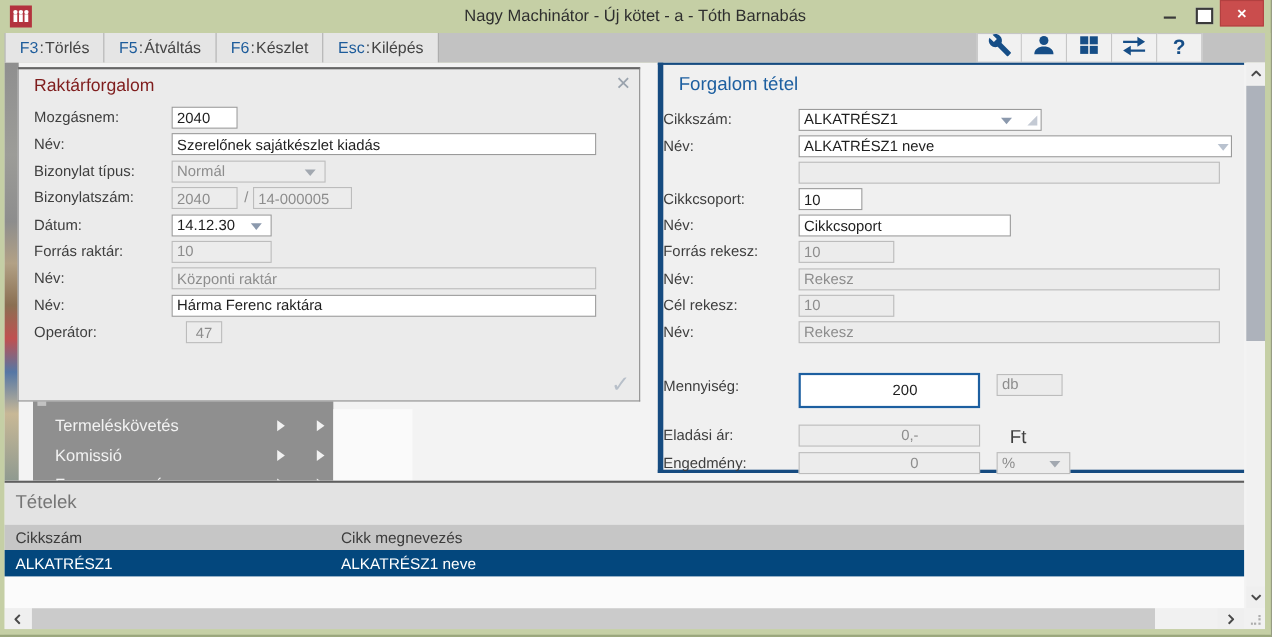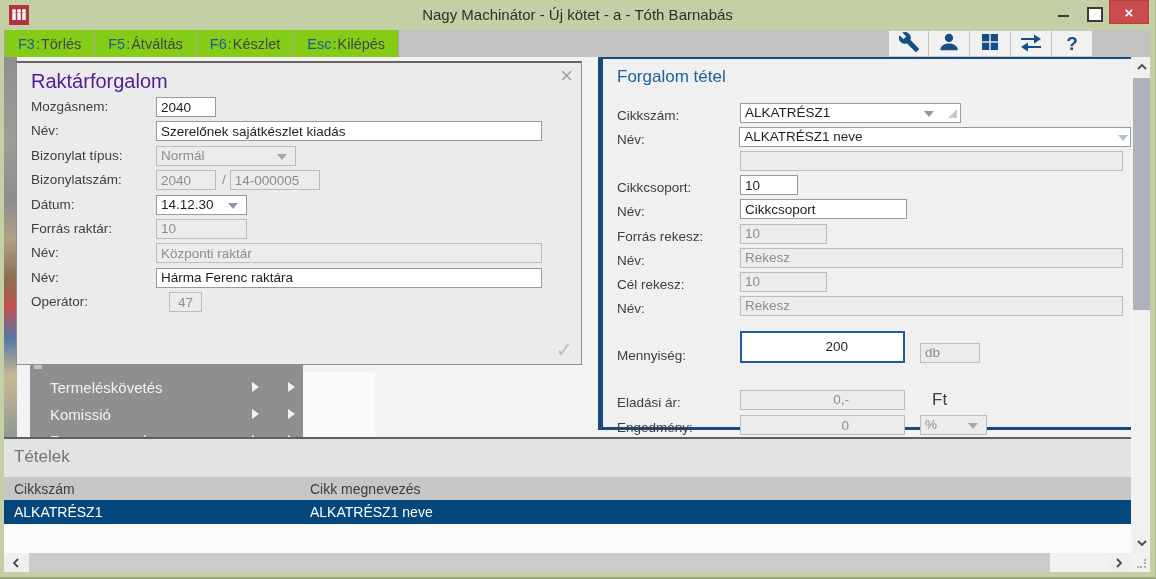--- a/index.html
+++ b/index.html
@@ -26,21 +26,21 @@
   .btn-close {
     width:40px; height:24px; background:#ca4d4d; border:1px solid #b24040;
     color:#fff; font-size:15px; font-weight:bold; display:flex; align-items:center; justify-content:center;
   }
   
   .toolbar {
     position:absolute; left:4px; top:30px; width:1146px; height:27px;
     background:#c2c2c2; display:flex; align-items:stretch;
   }
   .tb-btn {
-    background:#84cc16; border-right:1px solid #a8a8a8; padding:0 13px;
+    background:#e5e5e5; border-right:1px solid #a8a8a8; padding:0 13px;
     display:flex; align-items:center; font-size:14.5px; cursor:default;
   }
   .tb-btn:first-child { border-left:1px solid #a8a8a8; }
   .tb-key { color:#1d5c9b; }
   .tb-sep { color:#444; margin:0 1px 0 1px; }
   .tb-lab { color:#444; }
   .tb-icons { position:absolute; right:57px; top:0; height:27px; display:flex; }
   .icon-btn {
     width:41px; height:27px; background:#f1f1f1; border:1px solid #c6c6c6; border-left:none;
     display:flex; align-items:center; justify-content:center;
@@ -65,21 +65,21 @@
   }
   .menu-arrow { position:absolute; width:0; height:0; border:5px solid transparent; border-left:7px solid #f2f2f2; top:7px; }
   .menu-arrow.a1 { left:222px; }
   .menu-arrow.a2 { left:258px; }
   .bg-white-patch { position:absolute; left:303px; top:372px; width:72px; height:65px; background:#fafafa; }
   
   .dialog {
     position:absolute; left:16px; top:61px; width:566px; height:304px;
     background:#ebebeb; border:1px solid #8f8f8f; border-top:2px solid #666;
   }
-  .dlg-title { position:absolute; left:14px; top:7px; font-size:20px; color:#4c1d95; }
+  .dlg-title { position:absolute; left:14px; top:7px; font-size:16px; color:#7f1d1d; }
   .dlg-close { position:absolute; right:8px; top:2px; font-size:22px; color:#9aa3ad; cursor:default; line-height:22px; }
   .dlg-body { position:absolute; left:0; top:34px; width:100%; }
   .frow { height:24.4px; display:flex; align-items:flex-start; padding-left:14px; }
   .flabel { width:125px; font-size:13.5px; color:#3e3e3e; padding-top:2px; }
   .inp {
     height:20px; border:1px solid #9a9a9a; background:#fff; font-size:13.5px;
     color:#1e1e1e; padding:0 4px; font-family:"Liberation Sans", sans-serif;
   }
   .inp.dis { background:#ececec; border-color:#bcbcbc; color:#8d8d8d; }
   .combo { position:relative; height:20px; border:1px solid #9a9a9a; background:#fff; font-size:13.5px; color:#1e1e1e; padding:1px 4px 0 4px; }
@@ -89,21 +89,21 @@
   .combo .grip { position:absolute; right:3px; top:5px; width:0; height:0; border-left:9px solid transparent; border-bottom:9px solid #c4cad4; }
   .sep-slash { font-size:13.5px; color:#8d8d8d; padding:2px 4px 0 6px; }
   .dlg-check { position:absolute; right:8px; bottom:2px; font-size:21px; color:#b7bfc9; }
   
   .rpanel {
     position:absolute; left:598px; top:57px; width:533px; height:373px;
     background:#f0f0f0; border-left:5px solid #164b80; border-top:2px solid #164b80; border-bottom:3px solid #164b80;
   }
   .rp-title { position:absolute; left:14px; top:8px; font-size:17px; color:#1d5fa0; }
   .rp-body { position:absolute; left:0; top:40px; width:100%; }
-  .rrow { height:24.1px; display:flex; align-items:flex-end; padding-left:14px; }
+  .rrow { height:24.1px; display:flex; align-items:flex-start; }
   .rlabel { width:123px; font-size:13.5px; color:#3e3e3e; padding-top:2px; }
   .num { text-align:right; padding-right:55px; }
   .inp.focus { border:2px solid #1d5fa0; height:32px; }
   .unit-lab { font-size:17px; color:#3e3e3e; padding-top:2px; margin-left:27px; }
   
   .tetelek {
     position:absolute; left:4px; top:437px; width:1127px; height:116px;
     background:#fbfbfb; border-top:2px solid #5f5f5f;
   }
   .tt-title { height:38px; background:#e3e3e3; font-size:17px; color:#757575; padding:8px 0 0 10px; }
@@ -309,21 +309,21 @@
       <div class="rrow">
         <div class="rlabel"></div>
         <input class="inp dis" style="width: 383px;" value="">
       </div>
       <div class="rrow">
         <div class="rlabel">Cikkcsoport:</div>
         <input class="inp" style="width: 58px;" value="10">
       </div>
       <div class="rrow">
         <div class="rlabel">Név:</div>
-        <input class="inp" style="width: 167px;" value="Cikkcsoport">
+        <input class="inp" style="width: 193px;" value="Cikkcsoport">
       </div>
       <div class="rrow">
         <div class="rlabel">Forrás rekesz:</div>
         <input class="inp dis" style="width: 87px;" value="10">
       </div>
       <div class="rrow">
         <div class="rlabel">Név:</div>
         <input class="inp dis" style="width: 383px;" value="Rekesz">
       </div>
       <div class="rrow">

